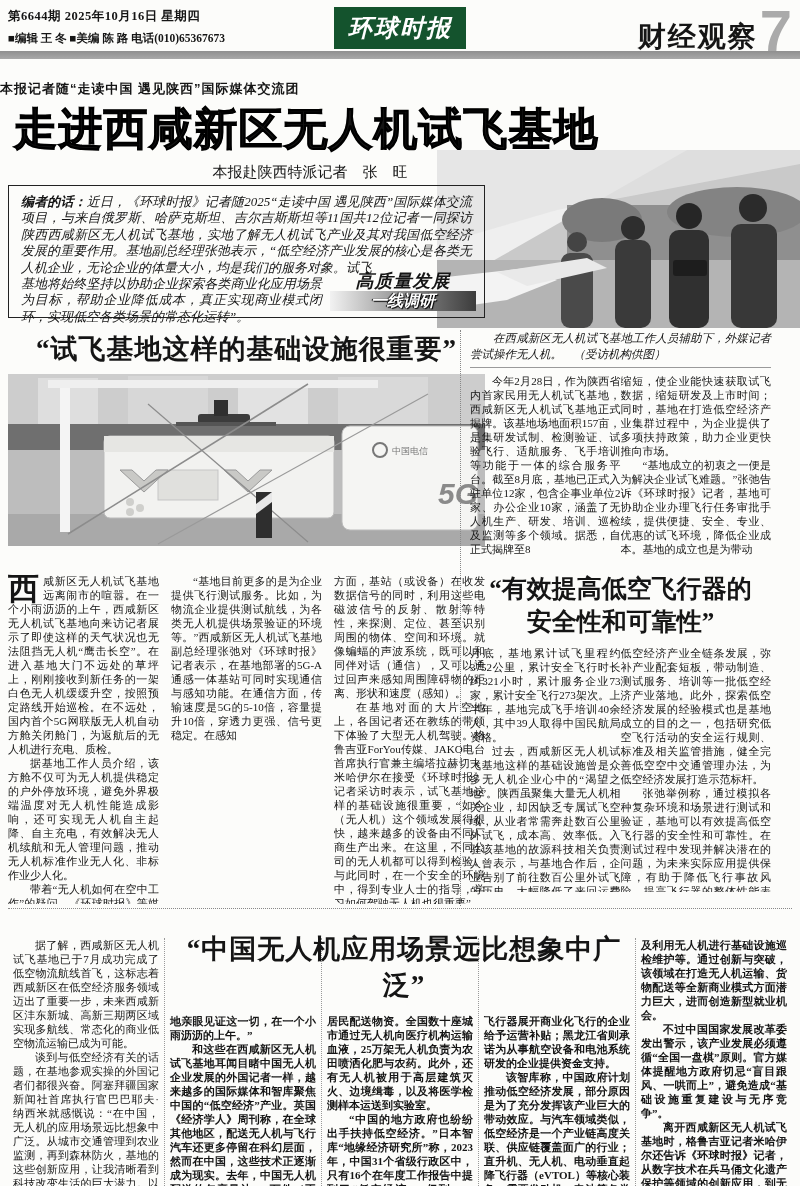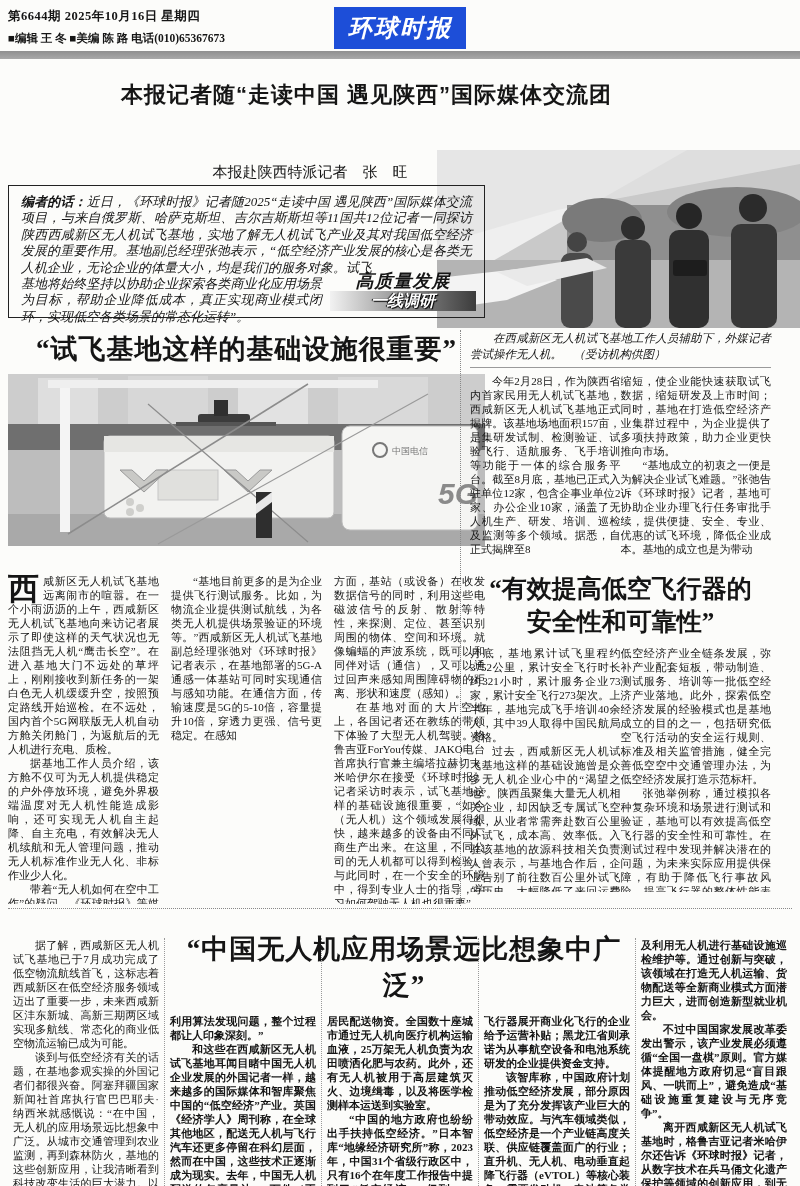--- a/index.html
+++ b/index.html
@@ -2,30 +2,30 @@
 <html><head>
 <meta charset="utf-8">
 <style>
   html,body{margin:0;padding:0;background:#e8e8e4;}
   .page{position:relative;width:800px;height:1186px;margin:0 auto;background:#fcfcfa;
         font-family:"Liberation Serif","DejaVu Serif",serif;color:#151515;overflow:hidden;}
   
   .hdr-left{position:absolute;left:8px;top:10px;line-height:1.1;}
   .issue{font-size:12.5px;font-weight:bold;letter-spacing:.5px;}
   .staff{font-size:11.5px;font-weight:bold;margin-top:8px;}
-  .masthead{position:absolute;left:334px;top:7px;width:132px;height:42px;background:#1d4ed8;color:#fff;
+  .masthead{position:absolute;left:334px;top:7px;width:132px;height:42px;background:#14532d;color:#fff;
             display:flex;align-items:center;justify-content:center;font-size:24px;font-weight:bold;
             font-style:italic;letter-spacing:2px;font-family:"Liberation Serif",serif;}
   .sec-right{position:absolute;right:8px;top:2px;display:flex;align-items:flex-start;}
   .sec-name{font-size:28px;font-weight:900;letter-spacing:2px;margin-top:16px;font-family:"Liberation Serif",serif;}
   .page-num{font-size:58px;line-height:1;color:#aaaaaa;font-weight:bold;margin-left:2px;font-family:"Liberation Sans",sans-serif;}
   .hdr-bar{position:absolute;left:0;top:51px;width:800px;height:8px;background:linear-gradient(180deg,#8f8f8f,#a8a8a8);}
   
-  .kicker{position:absolute;left:0;top:80px;width:612px;text-align:right;
-          font-family:"Liberation Sans","DejaVu Sans",sans-serif;font-size:22px;font-weight:bold;letter-spacing:1px;}
+  .kicker{position:absolute;left:0;top:80px;width:612px;text-align:left;
+          font-family:"Liberation Sans","DejaVu Sans",sans-serif;font-size:13px;font-weight:bold;letter-spacing:1px;}
   .title{position:absolute;left:4px;top:100px;width:604px;text-align:center;
          font-family:"Liberation Sans","DejaVu Sans",sans-serif;font-size:44px;font-weight:900;letter-spacing:1px;
          -webkit-text-stroke:1px #000;}
   .byline{position:absolute;left:100px;top:163px;width:420px;text-align:center;font-size:15px;}
   .lead-photo{position:absolute;left:437px;top:150px;width:363px;height:178px;background:#cfcfcf;}
   
   .edbox{position:absolute;left:8px;top:185px;width:477px;height:133px;border:1.5px solid #222;
          box-sizing:border-box;padding:8px 12px;font-size:13px;line-height:16.4px;font-style:italic;
          text-align:justify;}
   .edbox p{margin:0;}
@@ -71,23 +71,28 @@
 </head>
 <body>
 
 <div class="page">
 
   <div class="hdr-left">
     <div class="issue">第6644期  2025年10月16日  星期四</div>
     <div class="staff">■编辑 王 冬 ■美编 陈 路 电话(010)65367673</div>
   </div>
   <div class="masthead">环球时报</div>
+  <div class="sec-right">
+    <div class="sec-name">财经观察</div>
+    <div class="page-num">7</div>
+  </div>
   <div class="hdr-bar"></div>
 
   <div class="kicker">本报记者随“走读中国 遇见陕西”国际媒体交流团</div>
+  <div class="title">走进西咸新区无人机试飞基地</div>
   <div class="byline">本报赴陕西特派记者　张　旺</div>
 
   <svg class="lead-photo" viewBox="0 0 363 178" preserveAspectRatio="none">
     <rect width="363" height="178" fill="#c9c9c9"></rect>
     <polygon points="0,0 250,0 40,120 0,150" fill="#efefef"></polygon>
     <polygon points="0,0 363,0 363,14 120,60 0,95" fill="#e4e4e4" opacity="0.8"></polygon>
     <rect x="130" y="55" width="233" height="55" fill="#8f8f8f"></rect>
     <ellipse cx="165" cy="70" rx="40" ry="22" fill="#7a7a7a"></ellipse>
     <ellipse cx="300" cy="62" rx="70" ry="25" fill="#838383"></ellipse>
     <rect x="0" y="110" width="363" height="68" fill="#b4b4b4"></rect>
@@ -202,21 +207,21 @@
   </div>
 
   <div class="s3">
     <div class="s3-headline">“中国无人机应用场景远比想象中广泛”</div>
     <div class="s3-cols">
       <div class="col">
         <p>据了解，西咸新区无人机试飞基地已于7月成功完成了低空物流航线首飞，这标志着西咸新区在低空经济服务领域迈出了重要一步，未来西咸新区沣东新城、高新三期两区域实现多航线、常态化的商业低空物流运输已成为可能。</p>
         <p>谈到与低空经济有关的话题，在基地参观实操的外国记者们都很兴奋。阿塞拜疆国家新闻社首席执行官巴巴耶夫·纳西米就感慨说：“在中国，无人机的应用场景远比想象中广泛。从城市交通管理到农业监测，再到森林防火，基地的这些创新应用，让我清晰看到科技改变生活的巨大潜力。以前只在新闻里听过，今天能在基</p>
       </div>
       <div class="col sep pt">
-        <p class="noind">利用算法发现问题，整个过程都让人印象深刻。”</p>
+        <p class="noind">地亲眼见证这一切，在一个小雨沥沥的上午。”</p>
         <p>和这些在西咸新区无人机试飞基地耳闻目睹中国无人机企业发展的外国记者一样，越来越多的国际媒体和智库聚焦中国的“低空经济”产业。英国《经济学人》周刊称，在全球其他地区，配送无人机与飞行汽车还更多停留在科幻层面，然而在中国，这些技术正逐渐成为现实。去年，中国无人机配送的包裹量达270万件（不含餐饮外卖）。中国邮政借助无人机，让快递员无需再搭乘轮渡，就能为福建省的海岛</p>
       </div>
       <div class="col sep pt">
         <p class="noind">居民配送物资。全国数十座城市通过无人机向医疗机构运输血液，25万架无人机负责为农田喷洒化肥与农药。此外，还有无人机被用于高层建筑灭火、边境缉毒，以及将医学检测样本运送到实验室。</p>
         <p>“中国的地方政府也纷纷出手扶持低空经济。”日本智库“地缘经济研究所”称，2023年，中国31个省级行政区中，只有16个在年度工作报告中提到了“低空经济”，但到2024年，这一数字增至29个。例如，湖南省鼓励各市州发放低空旅游消费券，对于利用新型</p>
       </div>
       <div class="col sep pt">
         <p class="noind">飞行器展开商业化飞行的企业给予运营补贴；黑龙江省则承诺为从事航空设备和电池系统研发的企业提供资金支持。</p>
         <p>该智库称，中国政府计划推动低空经济发展，部分原因是为了充分发挥该产业巨大的带动效应。与汽车领域类似，低空经济是一个产业链高度关联、供应链覆盖面广的行业；直升机、无人机、电动垂直起降飞行器（eVTOL）等核心装备，需要发动机、电池等各类零部件的支撑。另外，低空经济的业务范畴广泛，涵盖直升机旅游、小型航空器驾驶，以</p>
       </div>

